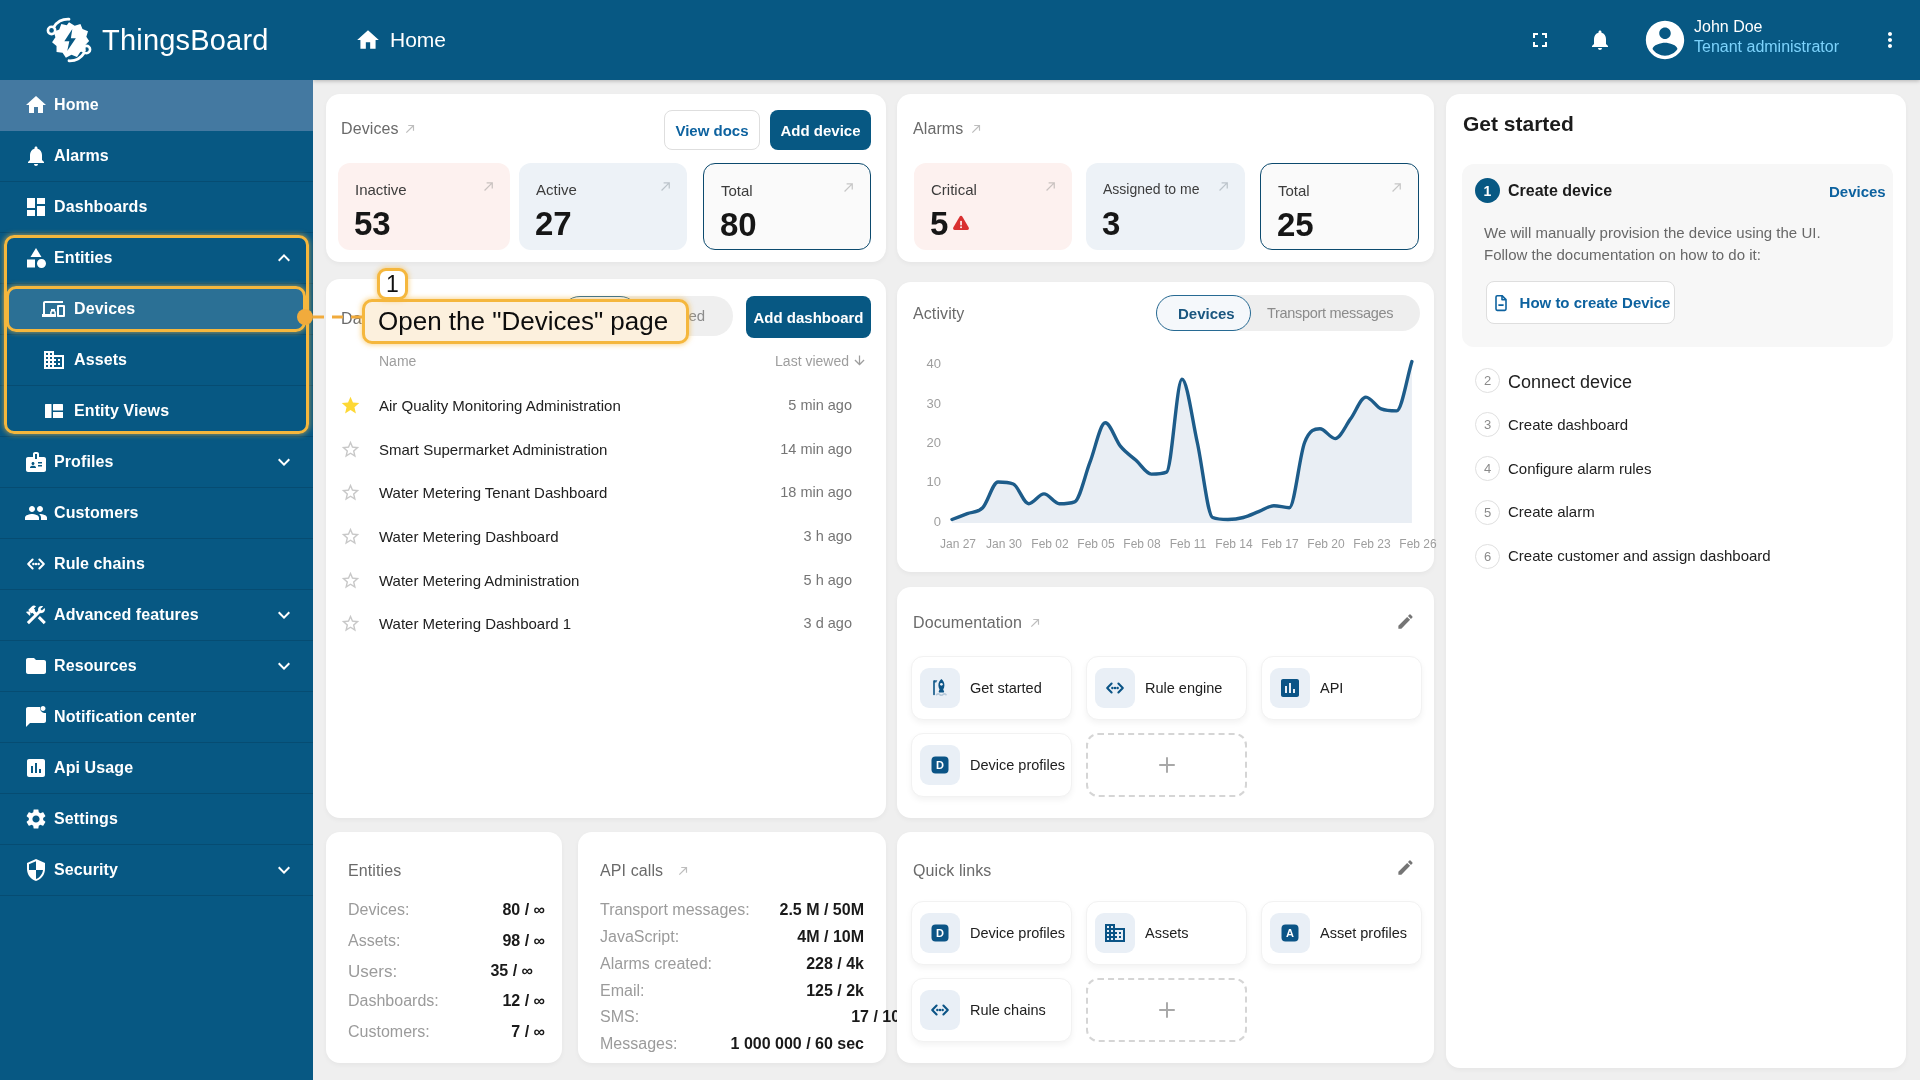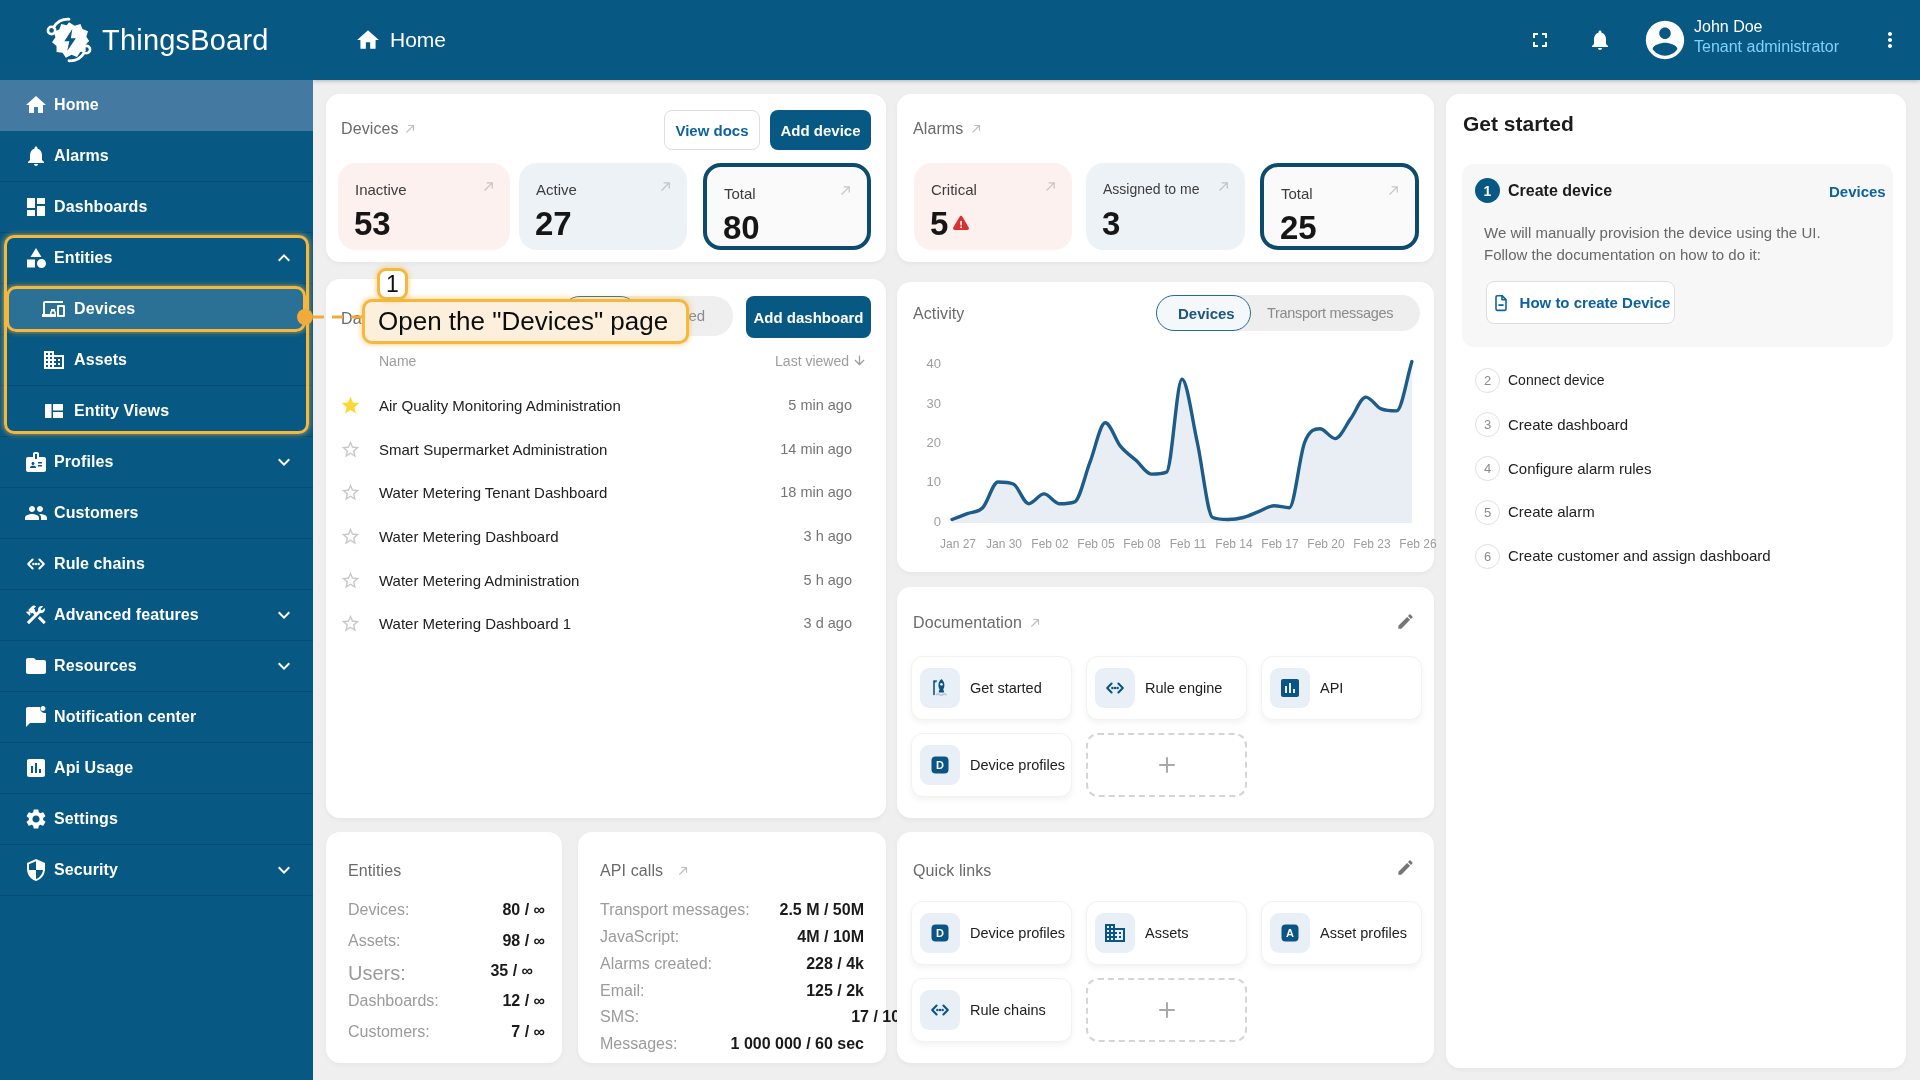--- a/index.html
+++ b/index.html
@@ -17,27 +17,27 @@
 .mi.sub .ic { left:42px; }
 .mi.sub .lbl { margin-left:74px; }
 .mi .chev { position:absolute; right:17px; top:50%; margin-top:-12px; width:24px; height:24px; }
 .mi.sel { background:#4479a1; border-bottom-color:transparent; }
 .mi.subsel { }
 
 #toolbar { position:absolute; left:313px; top:0; right:0; height:80px; background:#075883; color:#fff; z-index:4; box-shadow:0 1px 4px rgba(0,0,0,0.25); }
 
 .card { position:absolute; background:#fff; border-radius:14px; box-shadow:0 2px 5px rgba(0,0,0,0.045); }
 .ctitle { font-size:16px; color:#6a6a6a; letter-spacing:0.1px; }
-.stat { position:absolute; border-radius:18px; }
+.stat { position:absolute; border-radius:12px; }
 .stat .sl { position:absolute; left:17px; top:18px; font-size:15px; color:#3c3c3c; }
 .stat .sn { position:absolute; left:16px; top:42px; font-size:33px; font-weight:bold; color:#161616; }
 .stat .arr { position:absolute; right:14px; top:16px; }
 .pink { background:#fdf1ef; }
 .bluegray { background:#edf2f7; }
-.lgray { background:#fafafa; border:4px solid #0c4a6e; }
+.lgray { background:#fafafa; border:1px solid #0c4a6e; }
 .btn { position:absolute; display:flex; align-items:center; justify-content:center; border-radius:8px; font-size:15px; font-weight:bold; }
 .btn.primary { background:#075883; color:#fff; }
 .btn.outline { background:#fff; border:1px solid #dedede; color:#0d629f; }
 .tile { position:absolute; width:161px; height:64px; background:#fff; border:1px solid #f2f2f2; border-radius:12px; box-shadow:0 3px 6px rgba(0,0,0,0.05); display:flex; align-items:center; }
 .tile .tib { width:40px; height:40px; border-radius:9px; background:#e9eff6; margin-left:8px; display:flex; align-items:center; justify-content:center; }
 .tile .tlb { font-size:14.5px; color:#212121; margin-left:10px; white-space:nowrap; }
 .tile.dashed { border:2px dashed #d5d5d5; background:transparent; box-shadow:none; justify-content:center; }
 
 .hl { position:absolute; border:3px solid #f5b73d; border-radius:10px; box-shadow:0 0 5px 1px rgba(245,183,61,0.55); z-index:20; }
 </style>
@@ -398,21 +398,21 @@
       </g>
     </svg>
 </div>
 
 <div class="card" style="left:326px;top:832px;width:236px;height:231px;"></div>
 <div class="abs ctitle" style="left:348px;top:862px;">Entities</div>
 <div class="abs" style="left:348px;top:901px;font-size:16px;color:#9b9b9b;">Devices:</div>
 <div class="abs" style="right:1375px;top:901px;font-size:16px;font-weight:bold;color:#1a1a1a;">80 / ∞</div>
 <div class="abs" style="left:348px;top:932px;font-size:16px;color:#9b9b9b;">Assets:</div>
 <div class="abs" style="right:1375px;top:932px;font-size:16px;font-weight:bold;color:#1a1a1a;">98 / ∞</div>
-<div class="abs" style="left:348px;top:962px;font-size:20px;color:#9b9b9b;">Users:</div>
+<div class="abs" style="left:348px;top:962px;font-size:17px;color:#9b9b9b;">Users:</div>
 <div class="abs" style="right:1387px;top:962px;font-size:16px;font-weight:bold;color:#1a1a1a;">35 / ∞</div>
 <div class="abs" style="left:348px;top:992px;font-size:16px;color:#9b9b9b;">Dashboards:</div>
 <div class="abs" style="right:1375px;top:992px;font-size:16px;font-weight:bold;color:#1a1a1a;">12 / ∞</div>
 <div class="abs" style="left:348px;top:1023px;font-size:16px;color:#9b9b9b;">Customers:</div>
 <div class="abs" style="right:1375px;top:1023px;font-size:16px;font-weight:bold;color:#1a1a1a;">7 / ∞</div>
 
 <div class="card" style="left:578px;top:832px;width:308px;height:231px;"></div>
 <div class="abs ctitle" style="left:600px;top:862px;">API calls</div>
 <svg class="abs" style="left:676px;top:864px;" width="14" height="14" viewBox="0 0 24 24" fill="#bdbdbd">
     <path d="M5 17.59 15.59 7H9V5h10v10h-2V8.41L6.41 19z"></path>
@@ -496,21 +496,21 @@
   <svg width="20" height="20" viewBox="0 0 24 24" style="margin-right:9px;">
       <g fill="none" stroke="#0d629f" stroke-width="1.9" stroke-linejoin="round">
         <path d="M13.2 3.2H7.5c-.8 0-1.5.7-1.5 1.5v14.6c0 .8.7 1.5 1.5 1.5h9c.8 0 1.5-.7 1.5-1.5V8z"></path>
         <path d="M13.2 3.2V8H18"></path>
         <path d="M9.5 14.5h5" stroke-linecap="round"></path>
       </g>
     </svg>
   How to create Device
 </div>
 <div class="abs" style="left:1475px;top:368px;width:25px;height:25px;border-radius:50%;border:1px solid #e0e0e0;background:#fff;color:#8a8a8a;font-size:13px;display:flex;align-items:center;justify-content:center;">2</div>
-<div class="abs" style="left:1508px;top:372px;font-size:14px;color:#212121;">Connect device</div>
+<div class="abs" style="left:1508px;top:372px;font-size:18px;color:#212121;">Connect device</div>
 <div class="abs" style="left:1475px;top:412px;width:25px;height:25px;border-radius:50%;border:1px solid #e0e0e0;background:#fff;color:#8a8a8a;font-size:13px;display:flex;align-items:center;justify-content:center;">3</div>
 <div class="abs" style="left:1508px;top:416px;font-size:15px;color:#212121;">Create dashboard</div>
 <div class="abs" style="left:1475px;top:456px;width:25px;height:25px;border-radius:50%;border:1px solid #e0e0e0;background:#fff;color:#8a8a8a;font-size:13px;display:flex;align-items:center;justify-content:center;">4</div>
 <div class="abs" style="left:1508px;top:460px;font-size:15px;color:#212121;">Configure alarm rules</div>
 <div class="abs" style="left:1475px;top:500px;width:25px;height:25px;border-radius:50%;border:1px solid #e0e0e0;background:#fff;color:#8a8a8a;font-size:13px;display:flex;align-items:center;justify-content:center;">5</div>
 <div class="abs" style="left:1508px;top:503px;font-size:15px;color:#212121;">Create alarm</div>
 <div class="abs" style="left:1475px;top:544px;width:25px;height:25px;border-radius:50%;border:1px solid #e0e0e0;background:#fff;color:#8a8a8a;font-size:13px;display:flex;align-items:center;justify-content:center;">6</div>
 <div class="abs" style="left:1508px;top:547px;font-size:15px;color:#212121;">Create customer and assign dashboard</div>
 
 <div class="hl" style="left:4px;top:235px;width:305px;height:199px;z-index:22;"></div>

